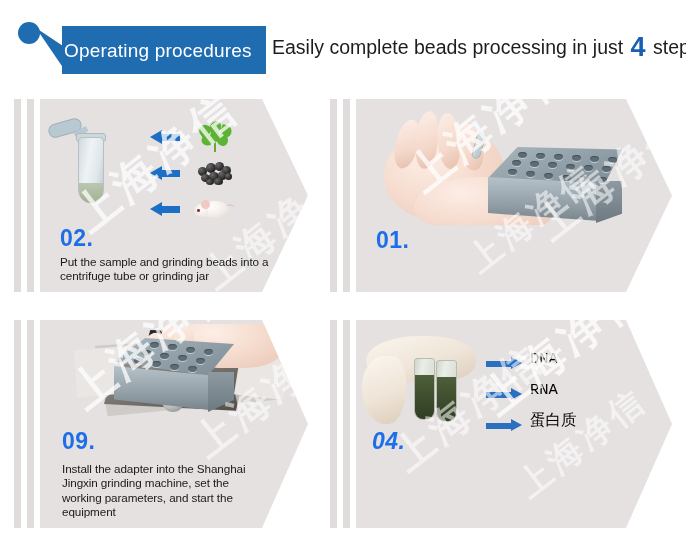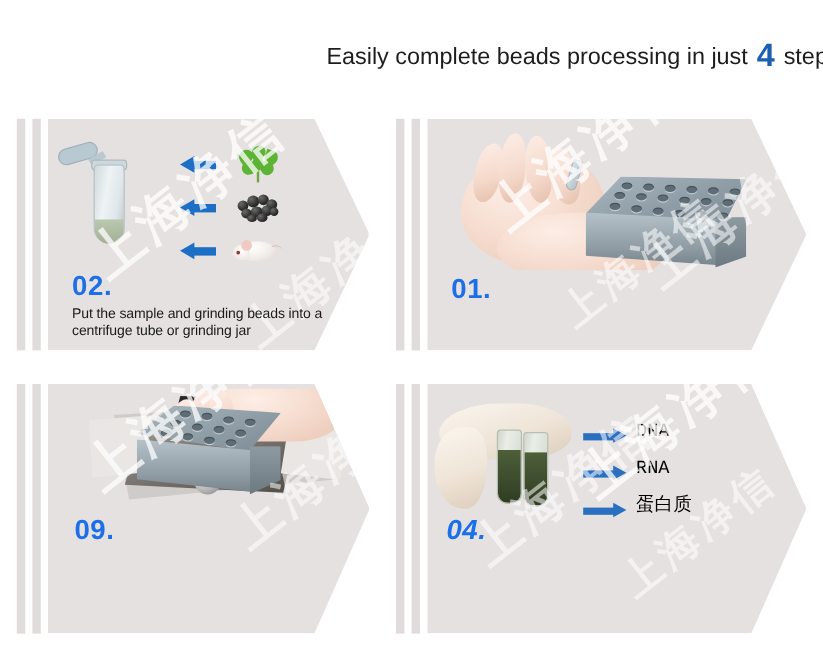--- a/index.html
+++ b/index.html
@@ -131,20 +131,29 @@
   .gtube .fill{position:absolute;left:0;bottom:0;width:100%;height:44px;
     background:linear-gradient(180deg,#4e5f3a 0%,#2f3d22 100%);}
   .dlabel{position:absolute;color:#000000;font-size:15.5px;line-height:18px;
     font-family:Liberation Mono, monospace;white-space:nowrap;}
 </style>
 </head>
 <body>
 
 <div id="header">
 
+  <div id="banner-wrap">
+    <div id="banner-dot"></div>
+    <svg id="banner-shape" viewBox="0 0 230 48" preserveAspectRatio="none">
+      <path d="M0 4 L28 20 L28 0 L230 0 L230 48 L28 48 L28 20 Z" fill="#1f6cb0"></path>
+      <rect x="26" y="0" width="204" height="48" fill="#1f6cb0"></rect>
+      <path d="M0 2 L30 22 L30 46 Z" fill="#1f6cb0"></path>
+    </svg>
+    <div id="banner-label">Operating procedures</div>
+  </div>
 
   <div id="header-tagline">
     <span>Easily complete beads processing in just </span><span class="big-num">4</span><span> steps:</span>
   </div>
 </div>
 
 <div class="card" style="left:14px;top:99px;width:294px;height:193px;">
   <div class="stripe s1"></div>
   <div class="stripe s2"></div>
   <div class="panel arrowed">
@@ -306,20 +315,21 @@
         <div class="well" style="left:60px;top:6px;"></div>
         <div class="well" style="left:78px;top:9px;"></div>
         <div class="well" style="left:96px;top:11px;"></div>
       </div>
     </div>
 
     <div class="wm" style="left:16px;top:-10px;">上海净信</div>
     <div class="wm b" style="left:140px;top:46px;font-size:40px;">上海净信</div>
 
     <div class="num" style="left:22px;top:110px;">09.</div>
+    <div class="desc" style="left:22px;top:142px;width:204px;">Install the adapter into the Shanghai Jingxin grinding machine, set the working parameters, and start the equipment</div>
   </div>
 </div>
 
 <div class="card" style="left:330px;top:320px;width:342px;height:208px;">
   <div class="stripe s1"></div>
   <div class="stripe s2"></div>
   <div class="panel arrowed">
 
     <div class="photo" style="left:6px;top:16px;width:160px;height:96px;">
       <div class="glove" style="left:4px;top:0px;width:110px;height:46px;"></div>

